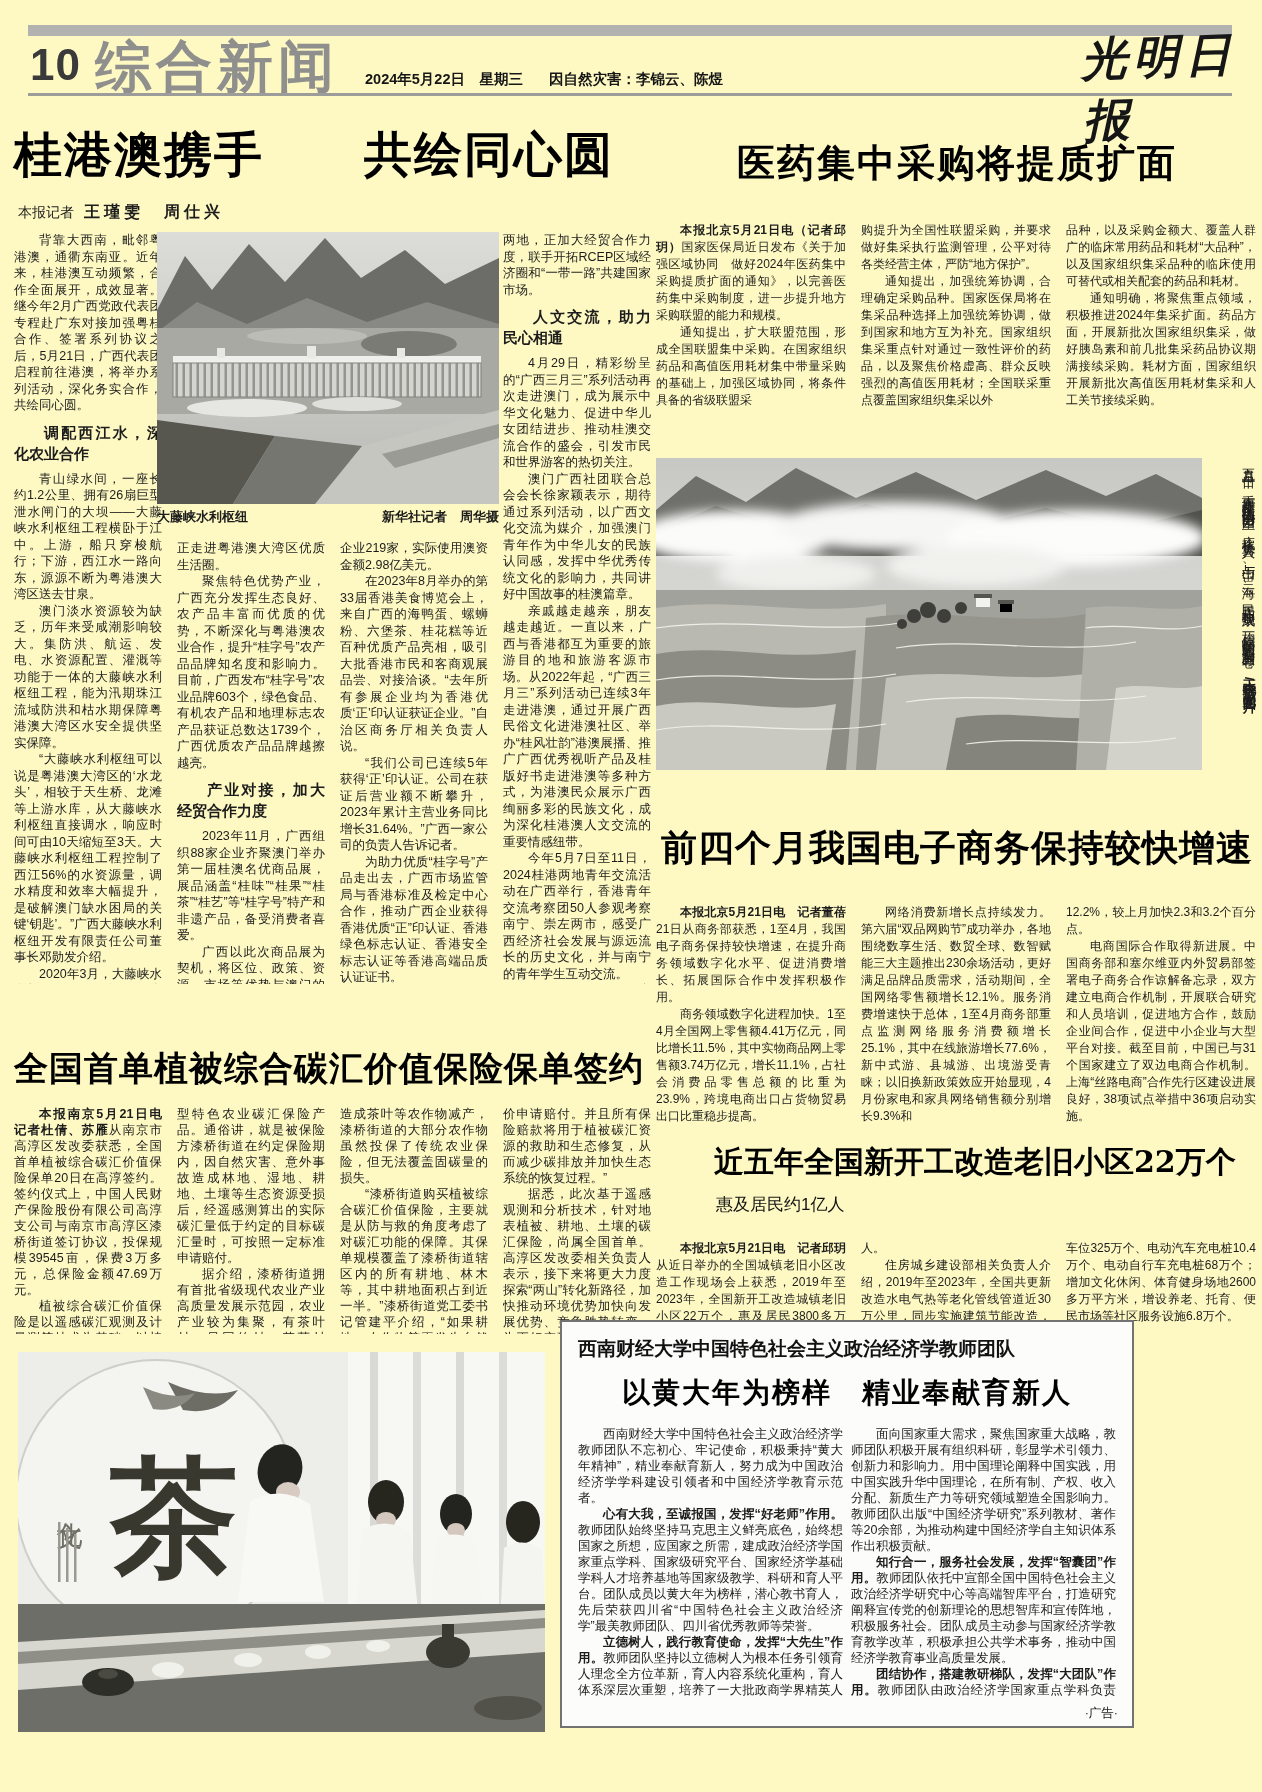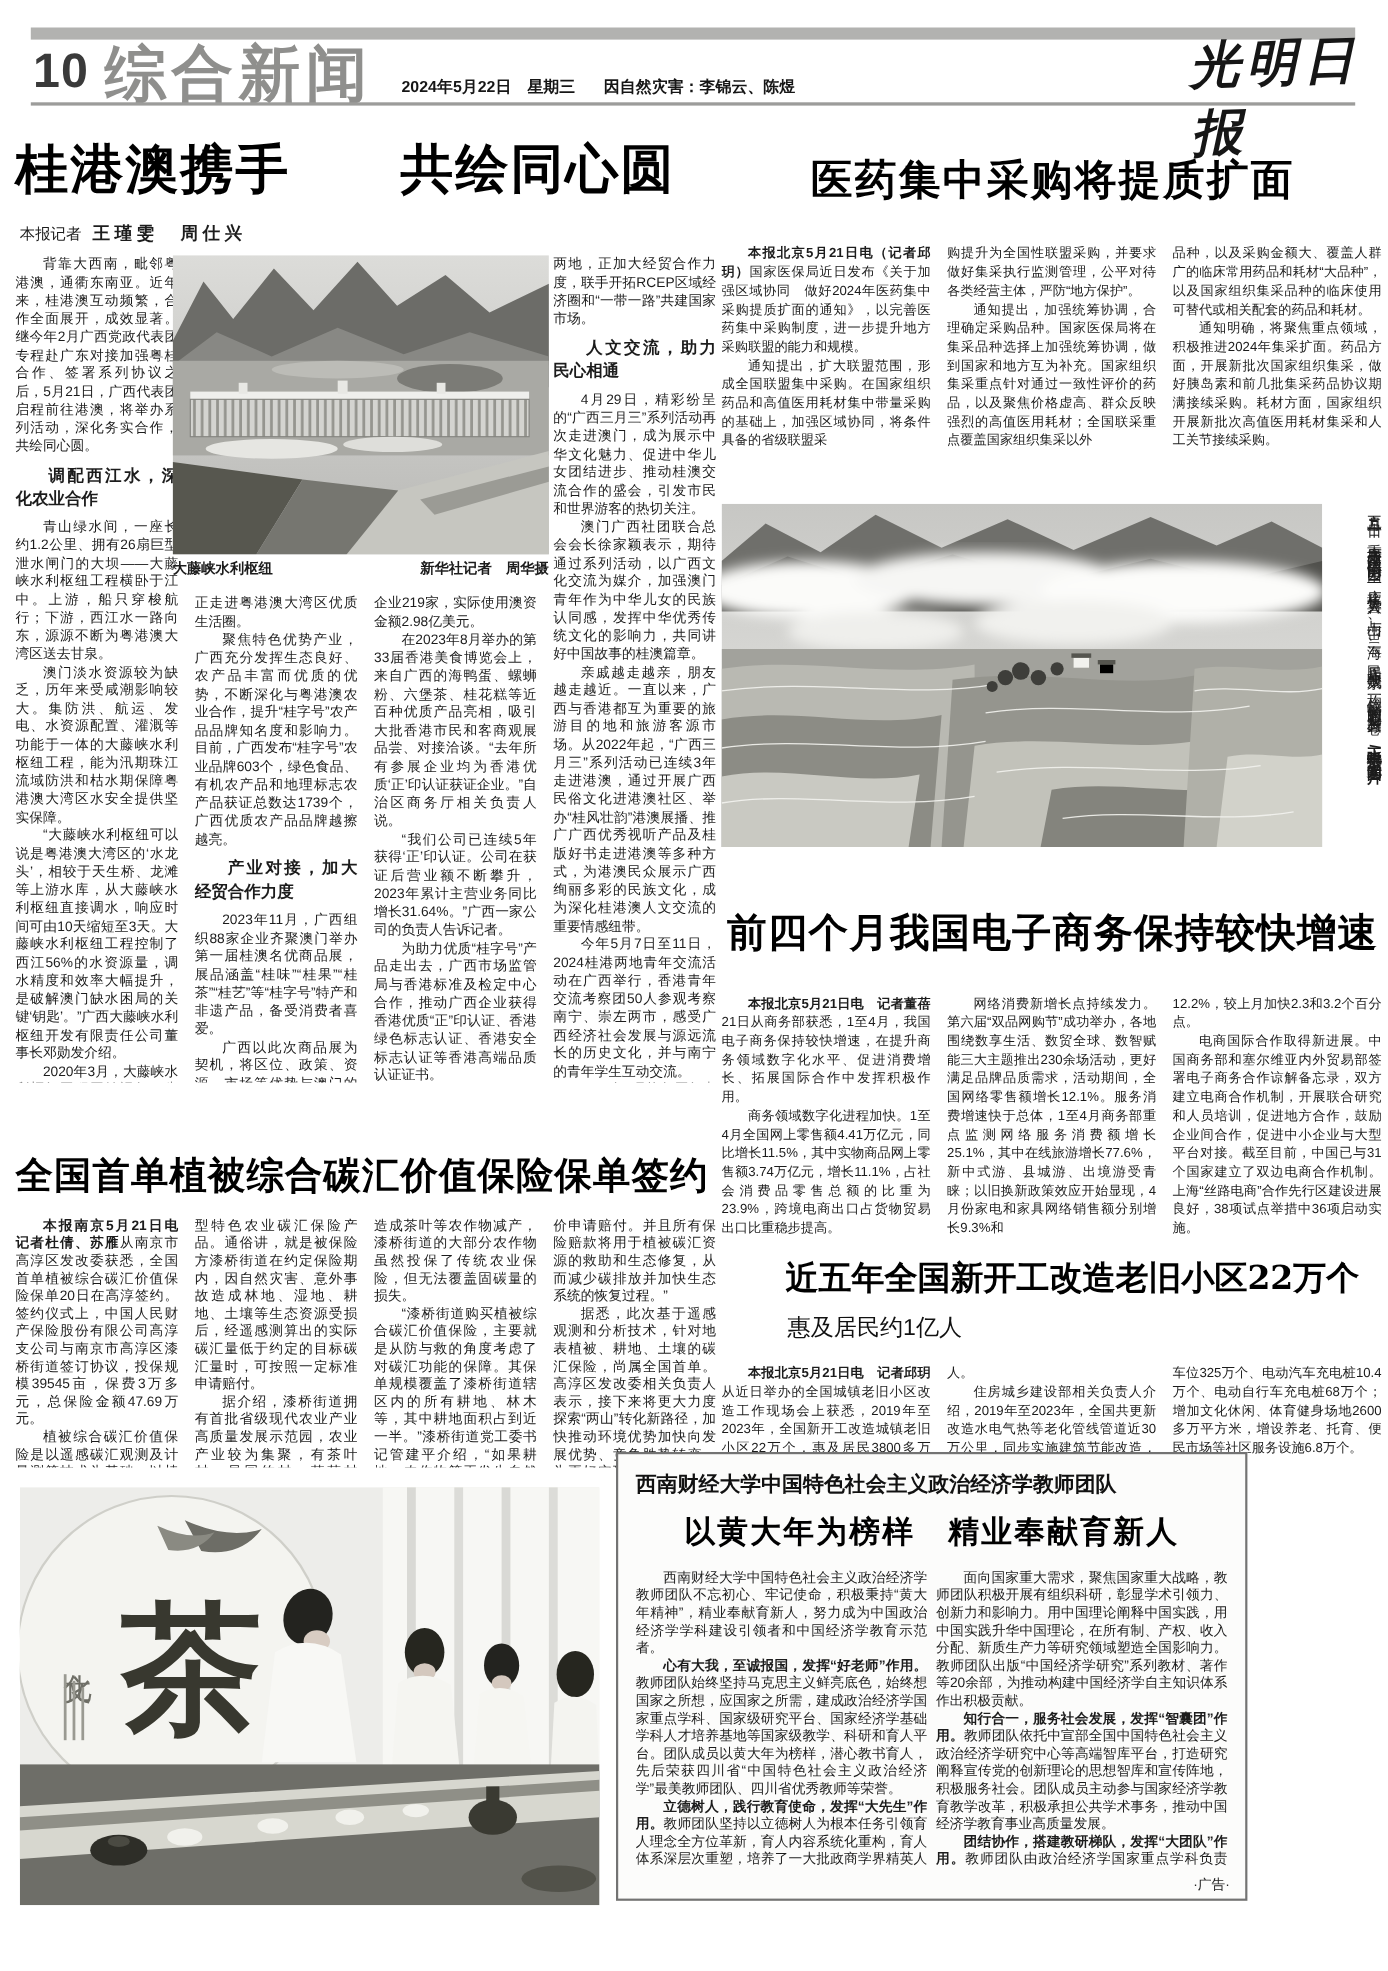--- a/index.html
+++ b/index.html
@@ -1,19 +1,19 @@
 <!DOCTYPE html>
 <html><head>
 <meta charset="utf-8">
 <style>
   * { margin:0; padding:0; box-sizing:border-box; }
   html,body { background:#dedede; }
   .page {
     position:relative; width:1262px; height:1792px; margin:0 auto;
-    background:#ffffff; color:#1c1c1c; overflow:hidden;
+    background:#fef9c3; color:#1c1c1c; overflow:hidden;
     font-family:"Liberation Sans", sans-serif;
   }
 
   
   .graybar { position:absolute; left:28px; top:25px; width:1204px; height:11px; background:#b2b2b0; }
   .pageno { position:absolute; left:30px; top:40px; font-size:44px; font-weight:bold; color:#3a3a3a; letter-spacing:1px; }
   .section-title { position:absolute; left:95px; top:30px; font-size:56px; font-weight:bold; color:#8f8f8d; letter-spacing:5px; }
   .dateline { position:absolute; left:365px; top:70px; font-size:14.5px; font-weight:bold; color:#161616; }
   .dateline .ed { margin-left:26px; }
   .paper-name { position:absolute; left:1082px; top:26px; font-size:46px; font-style:italic; font-weight:bold;
@@ -57,21 +57,21 @@
 
   
   .ecom-art { left:656px; top:824px; width:602px; height:316px; }
   .ecom-headline { text-align:center; font-size:36px; font-weight:bold; color:#000; font-family:Liberation Sans, sans-serif; letter-spacing:1px; }
   .ecom-cols { position:absolute; left:0; top:80px; }
   .ecom-col { height:236px; }
 
   
   .ren-art { left:656px; top:1142px; width:602px; height:196px; }
   .ren-headline { padding-left:58px; font-size:30px; font-weight:bold; color:#000; font-family:"DejaVu Serif", serif; white-space:nowrap; }
-  .ren-subtitle { padding-left:60px; margin-top:10px; font-size:21px; color:#111; }
+  .ren-subtitle { padding-left:60px; margin-top:10px; font-size:17px; color:#111; }
   .ren-cols { position:absolute; left:0; top:98px; }
   .ren-col { height:94px; }
 
   
   .carbon-art { left:14px; top:1046px; width:640px; height:292px; }
   .carbon-headline { text-align:left; font-size:34px; font-weight:bold; color:#000; font-family:"DejaVu Serif", serif; letter-spacing:1px; }
   .carbon-cols { position:absolute; left:0; top:60px; }
   .carbon-col { width:148px; height:228px; font-size:12.5px; line-height:16px; }
 
   

